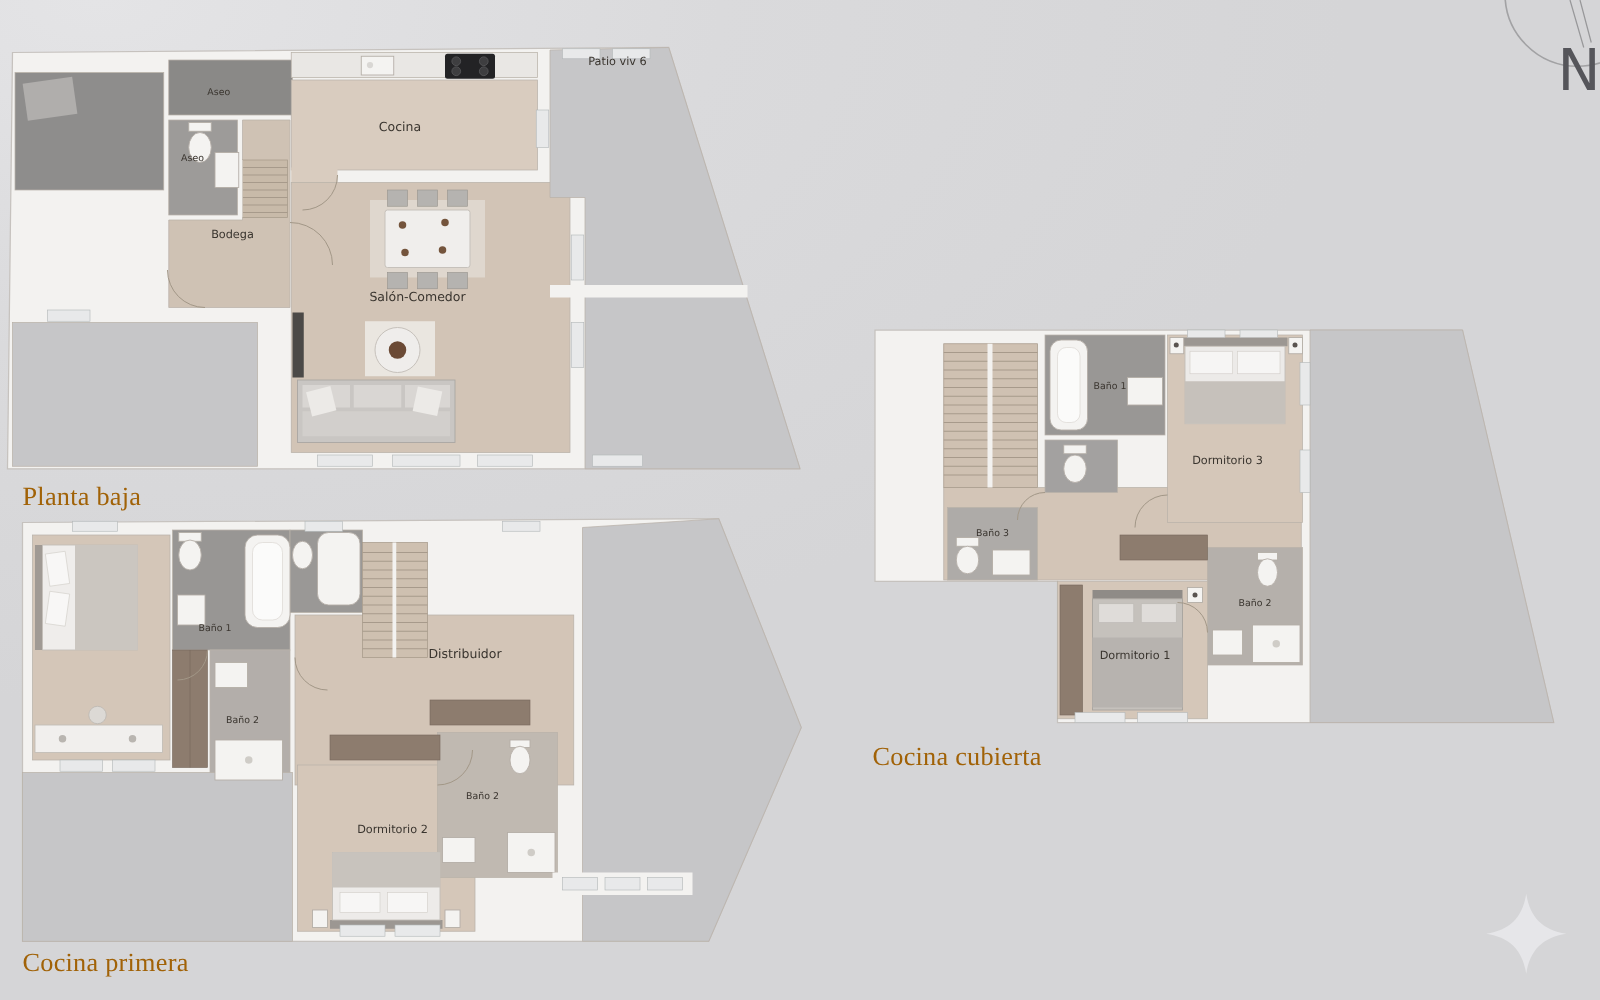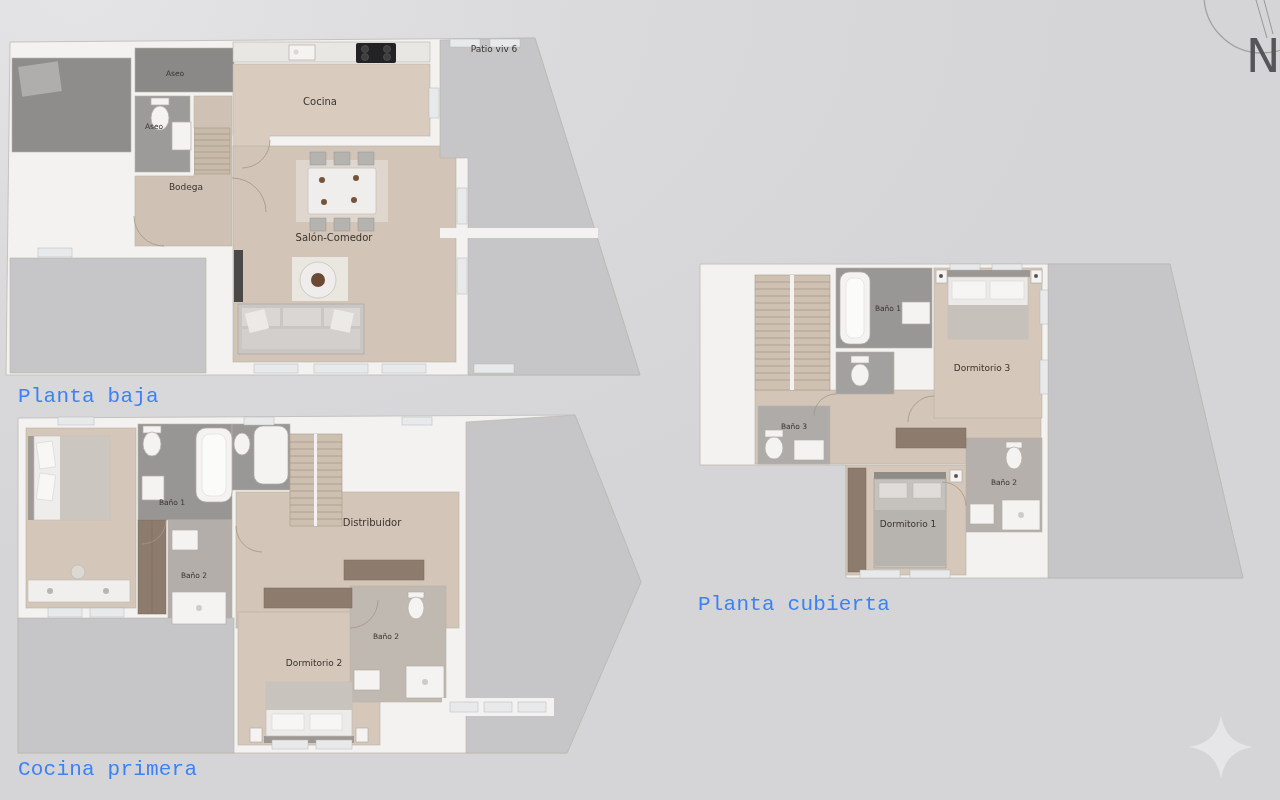--- a/index.html
+++ b/index.html
@@ -4,22 +4,22 @@
 <style>
   html,body{margin:0;padding:0;}
   body{
     width:1280px;height:800px;overflow:hidden;position:relative;
     background:radial-gradient(1000px 560px at 6% 0%, #e4e4e6 0%, #dadadc 50%, #d5d5d7 100%);
     font-family:"DejaVu Sans", sans-serif;
   }
   .canvas{position:absolute;inset:0;}
   .plan{position:absolute;}
   .plan-title{
-    position:absolute;font-size:21px;color:#3b82f6;letter-spacing:0.2px;
-    font-family:Liberation Mono, monospace;
+    position:absolute;font-size:21px;color:#a16207;letter-spacing:0.2px;
+    font-family:Liberation Serif, serif;
   }
   svg text{font-family:"DejaVu Sans", sans-serif;fill:#3a352f;}
   .room-label{font-size:9px;}
   .room-label-sm{font-size:7.5px;}
   .room-label-lg{font-size:10px;}
   .compass-n{font-size:46px;fill:#55555a;}
   .floor{stroke:#b9b2a9;stroke-width:0.6;}
   .win{fill:#e8e9ea;stroke:#b4b8ba;stroke-width:0.5;}
   .fixt{fill:#f4f3f1;stroke:#b3ada6;stroke-width:0.7;}
   .door{fill:none;stroke:#a29787;stroke-width:0.8;}
@@ -281,21 +281,21 @@
       <path class="door" d="M140,138 A22,22 0 0 0 118,160"></path>
     </g>
     <g>
       <text class="room-label-sm" x="192" y="55" text-anchor="middle">Baño 1</text>
       <text class="room-label" x="286" y="115" text-anchor="middle">Dormitorio 3</text>
       <text class="room-label-sm" x="98" y="173" text-anchor="middle">Baño 3</text>
       <text class="room-label-sm" x="308" y="229" text-anchor="middle">Baño 2</text>
       <text class="room-label" x="212" y="271" text-anchor="middle">Dormitorio 1</text>
     </g>
   </svg>
-  <div class="plan-title" style="left:698px;top:593px">Planta cubierta</div>
+  <div class="plan-title" style="left:698px;top:593px">Cocina cubierta</div>
 
   <svg class="plan" style="left:1160px;top:0px" width="120" height="120" viewBox="0 0 120 120">
     <circle cx="102" cy="-5" r="58" fill="none" stroke="#a2a2a4" stroke-width="1.3"></circle>
     <path d="M96,0 L107,38 M104,0 L113,34" stroke="#98989a" stroke-width="1" fill="none"></path>
     <text class="compass-n" x="86" y="72">N</text>
   </svg>
 
   <svg class="plan" style="left:1186px;top:712px" width="70" height="70" viewBox="0 0 70 70">
     <path d="M35,3 C38,22 48,32 67,35 C48,38 38,48 35,67 C32,48 22,38 3,35 C22,32 32,22 35,3 Z" fill="#e6e6e9"></path>
   </svg>

